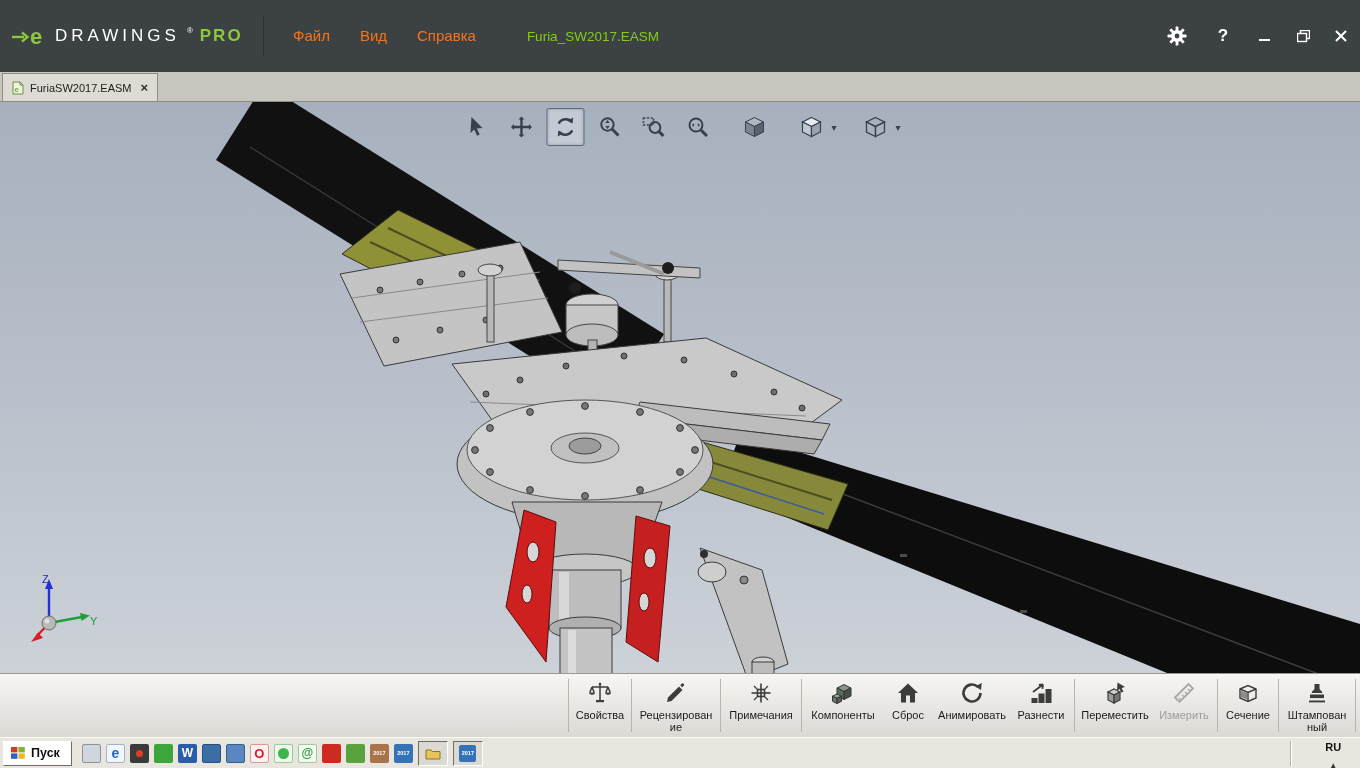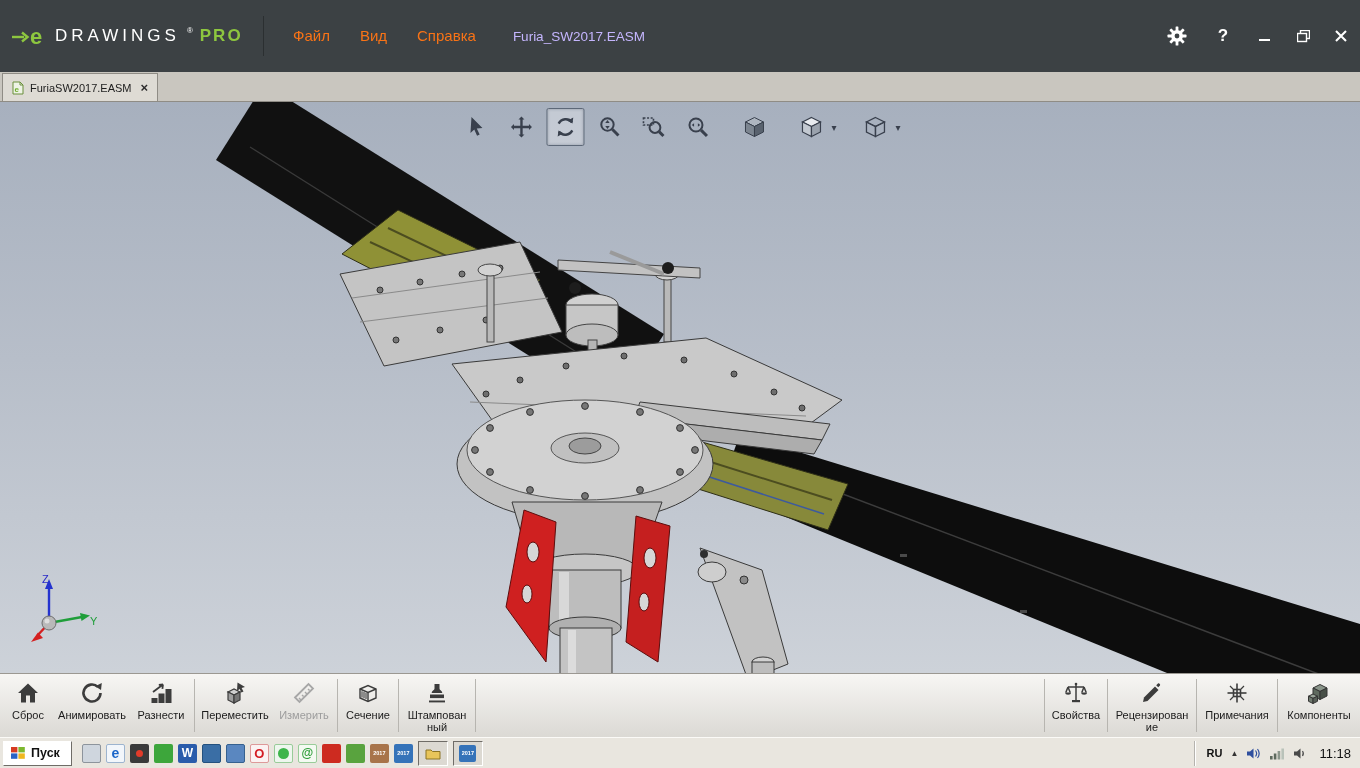--- a/index.html
+++ b/index.html
@@ -8,21 +8,21 @@
   #app { width: 1360px; height: 768px; display: flex; flex-direction: column; position: relative; }
 
   
   .titlebar { flex: 0 0 40px; background: #3c4144; display: flex; align-items: center; color: #e9e9e9; }
   .logo { display: flex; align-items: baseline; gap: 7px; padding: 0 20px 0 12px; height: 40px; align-items: center; border-right: 1px solid #2b2f31; min-width: 264px; }
   .logo-drawings { color: #ffffff; font-size: 17px; letter-spacing: 4px; font-weight: 400; }
   .logo-reg { color: #ffffff; font-size: 8px; vertical-align: top; position: relative; top: -6px; }
   .logo-pro { color: #8dc63f; font-size: 17px; letter-spacing: 2px; font-weight: bold; }
   .menus { display: flex; margin-left: 14px; }
   .menu-item { padding: 16px 15px; font-size: 15px; line-height: 40px; color: #f97316; }
-  .doc-title { margin-left: 22px; font-size: 13.5px; color: #c4b5fd; }
+  .doc-title { margin-left: 36px; font-size: 13.5px; color: #84cc16; }
   .tb-right { margin-left: auto; display: flex; align-items: center; height: 40px; }
   .tb-btn { width: 46px; height: 40px; display: flex; align-items: center; justify-content: center; }
   .help-glyph { color: #fff; font-size: 17px; font-weight: bold; }
   .win-btn { width: 38px; }
 
   
   .tabbar { flex: 0 0 30px; background: #c9c6bf; border-bottom: 1px solid #8f8c85; display: flex; align-items: flex-end; padding-left: 2px; }
   .tab { height: 28px; background: #dedbd4; border: 1px solid #8f8c85; border-bottom: none; display: flex; align-items: center; gap: 6px; padding: 0 9px; font-size: 11px; color: #1d1d1d; }
   .tab-close { font-size: 13px; font-weight: bold; color: #2c2c2c; padding-left: 3px; }
 
@@ -63,21 +63,21 @@
   .ic-blue2 { background: #5a87c0; border: 1px solid #36618f; }
   .ic-opera { background: #fbf2f2; color: #d41d24; border: 1px solid #d99; font-size: 13px; }
   .ic-gcircle { background: #eef6ee; border: 1px solid #9c9; }
   .ic-gcircle::after { content: ""; width: 11px; height: 11px; border-radius: 50%; background: #3db54a; }
   .ic-mail { background: #f4faf2; color: #2f9e3a; border: 1px solid #9c9; font-size: 12px; }
   .ic-red { background: #cd2b20; }
   .ic-green2 { background: #59a33e; }
   .ic-edr-brown { background: #a8744a; color: #fff; font-size: 5.5px; letter-spacing: 0; }
   .ic-edr-blue { background: #3573b9; color: #fff; font-size: 5.5px; }
   .win-task-btn { width: 30px; height: 25px; display: flex; align-items: center; justify-content: center; background: #dcd9d2; border: 1px solid; border-color: #6f6c67 #ffffff #ffffff #6f6c67; }
-  .tray { margin-left: auto; height: 25px; display: flex; align-items: center; gap: 8px; padding: 0 6px 0 12px; border-left: 1px solid #b5b3ae; box-shadow: 1px 0 0 #fff inset; }
+  .tray { margin-left: auto; height: 25px; display: flex; align-items: center; gap: 8px; padding: 0 6px 0 24px; border-left: 1px solid #b5b3ae; box-shadow: 1px 0 0 #fff inset; flex-direction: column; }
   .tray-lang { font-size: 11px; font-weight: bold; color: #111; }
   .tray-arrow { font-size: 8px; color: #333; }
   .tray-time { font-size: 13px; color: #111; padding-left: 4px; }
 </style>
 </head>
 <body>
 
 <div id="app">
 
   <header class="titlebar">
@@ -332,100 +332,20 @@
         <text x="64" y="64" font-size="11" fill="#1f9e3a">Y</text>
         <line x1="23" y1="62" x2="11" y2="75" stroke="#d42020" stroke-width="2.4"></line>
         <path d="M5 81 L12 71.5 L17 77 Z" fill="#d42020"></path>
         <circle cx="23" cy="62" r="7" fill="#b9b9b9" stroke="#6e6e6e"></circle>
         <circle cx="21" cy="60" r="2.5" fill="#dedede"></circle>
       </svg>
     </div>
   </div>
 
   <div class="bottombar">
-    <div class="bb-group">
-      <div class="bb-btn" style="width:52px">
-        <div class="bb-icon">
-          <svg width="24" height="24" viewBox="0 0 24 24">
-              <path d="M12 2.5 L22 12 H19 V21.5 H14 V14.5 H10 V21.5 H5 V12 H2 Z" fill="#3c3c3c"></path>
-            </svg>
-        </div>
-        <div class="bb-label">Сброс</div>
-      </div>
-      <div class="bb-btn" style="width:76px">
-        <div class="bb-icon">
-          <svg width="24" height="24" viewBox="0 0 24 24">
-            <path d="M20.5 12 a8.5 8.5 0 1 1 -2.6 -6.1" fill="none" stroke="#3c3c3c" stroke-width="2.6"></path>
-            <path d="M21.8 2 L21 9 L15.2 5.2 Z" fill="#3c3c3c"></path>
-          </svg>
-        </div>
-        <div class="bb-label">Анимировать</div>
-      </div>
-      <div class="bb-btn" style="width:62px">
-        <div class="bb-icon">
-          <svg width="24" height="24" viewBox="0 0 24 24">
-            <rect x="2.5" y="17" width="6" height="5" fill="#3c3c3c"></rect>
-            <rect x="9.5" y="12.5" width="6" height="9.5" fill="#3c3c3c"></rect>
-            <rect x="16.5" y="8" width="6" height="14" fill="#3c3c3c"></rect>
-            <path d="M4 11 L14 3.5 M14 3.5 L9.8 3.8 M14 3.5 L13.4 7.8" stroke="#3c3c3c" stroke-width="1.8" fill="none"></path>
-          </svg>
-        </div>
-        <div class="bb-label">Разнести</div>
-      </div>
-      <div class="bb-sep"></div>
-      <div class="bb-btn" style="width:76px">
-        <div class="bb-icon">
-          <svg width="24" height="24" viewBox="0 0 24 24">
-            <g stroke="#3c3c3c" stroke-width="1.2">
-              <polygon points="5,11 11,8 17,11 11,14" fill="#cfcfcf"></polygon>
-              <polygon points="5,11 11,14 11,22 5,19" fill="#9e9e9e"></polygon>
-              <polygon points="17,11 11,14 11,22 17,19" fill="#757575"></polygon>
-            </g>
-            <path d="M14.5 1.5 L22 6 L18.6 6.9 L20.5 10.6 L18.4 11.6 L16.6 8 L14 10 Z" fill="#3c3c3c"></path>
-          </svg>
-        </div>
-        <div class="bb-label">Переместить</div>
-      </div>
-      <div class="bb-btn disabled" style="width:62px">
-        <div class="bb-icon">
-          <svg width="24" height="24" viewBox="0 0 24 24">
-            <polygon points="3,16.5 16.5,3 21,7.5 7.5,21" fill="none" stroke="#a7a7a7" stroke-width="1.8"></polygon>
-            <path d="M7 17 l2.2 2.2 M10 14 l1.6 1.6 M13 11 l2.2 2.2 M16 8 l1.6 1.6" stroke="#a7a7a7" stroke-width="1.4"></path>
-          </svg>
-        </div>
-        <div class="bb-label">Измерить</div>
-      </div>
-      <div class="bb-sep"></div>
-      <div class="bb-btn" style="width:56px">
-        <div class="bb-icon">
-          <svg width="24" height="24" viewBox="0 0 24 24">
-            <g stroke="#3c3c3c" stroke-width="1.4" fill="none">
-              <polygon points="4,8 12,4.5 20,8 20,17 12,20.5 4,17"></polygon>
-              <polyline points="4,8 12,11.5 20,8"></polyline>
-              <line x1="12" y1="11.5" x2="12" y2="20.5"></line>
-            </g>
-            <path d="M6 10.2 v6.2 M8 11 v6.2 M10 11.8 v6.2" stroke="#3c3c3c" stroke-width="1.1"></path>
-          </svg>
-        </div>
-        <div class="bb-label">Сечение</div>
-      </div>
-      <div class="bb-sep"></div>
-      <div class="bb-btn" style="width:72px">
-        <div class="bb-icon">
-          <svg width="24" height="24" viewBox="0 0 24 24">
-            <path d="M9.5 3 h5 v4.5 c0,1.8 2.8,2.2 2.8,4.5 H6.7 c0,-2.3 2.8,-2.7 2.8,-4.5 Z" fill="#3c3c3c"></path>
-            <rect x="5" y="13.5" width="14" height="3.6" fill="#3c3c3c"></rect>
-            <rect x="4" y="19.5" width="16" height="1.9" fill="#3c3c3c"></rect>
-          </svg>
-        </div>
-        <div class="bb-label">Штампованный</div>
-      </div>
-      <div class="bb-sep"></div>
-    </div>
-
     <div class="bb-group bb-right">
       <div class="bb-sep"></div>
       <div class="bb-btn" style="width:58px">
         <div class="bb-icon">
           <svg width="24" height="24" viewBox="0 0 24 24">
             <g stroke="#3c3c3c" stroke-width="1.5" fill="none">
               <line x1="12" y1="3.5" x2="12" y2="19"></line>
               <line x1="4" y1="6" x2="20" y2="6"></line>
               <path d="M4 6 L1.8 11.5 M4 6 L6.2 11.5"></path>
               <path d="M20 6 L17.8 11.5 M20 6 L22.2 11.5"></path>
@@ -471,20 +391,100 @@
               <polygon points="6,7 13,10.5 13,18.5 6,15" fill="#5f6a5f"></polygon>
               <polygon points="20,7 13,10.5 13,18.5 20,15" fill="#474f47"></polygon>
               <polygon points="6,13 10.5,15.2 6,17.4 1.5,15.2" fill="#9aa59a"></polygon>
               <polygon points="1.5,15.2 6,17.4 6,22.5 1.5,20.3" fill="#6f7a6f"></polygon>
               <polygon points="10.5,15.2 6,17.4 6,22.5 10.5,20.3" fill="#575f57"></polygon>
             </g>
           </svg>
         </div>
         <div class="bb-label">Компоненты</div>
       </div>
+    </div>
+
+    <div class="bb-group">
+      <div class="bb-btn" style="width:52px">
+        <div class="bb-icon">
+          <svg width="24" height="24" viewBox="0 0 24 24">
+              <path d="M12 2.5 L22 12 H19 V21.5 H14 V14.5 H10 V21.5 H5 V12 H2 Z" fill="#3c3c3c"></path>
+            </svg>
+        </div>
+        <div class="bb-label">Сброс</div>
+      </div>
+      <div class="bb-btn" style="width:76px">
+        <div class="bb-icon">
+          <svg width="24" height="24" viewBox="0 0 24 24">
+            <path d="M20.5 12 a8.5 8.5 0 1 1 -2.6 -6.1" fill="none" stroke="#3c3c3c" stroke-width="2.6"></path>
+            <path d="M21.8 2 L21 9 L15.2 5.2 Z" fill="#3c3c3c"></path>
+          </svg>
+        </div>
+        <div class="bb-label">Анимировать</div>
+      </div>
+      <div class="bb-btn" style="width:62px">
+        <div class="bb-icon">
+          <svg width="24" height="24" viewBox="0 0 24 24">
+            <rect x="2.5" y="17" width="6" height="5" fill="#3c3c3c"></rect>
+            <rect x="9.5" y="12.5" width="6" height="9.5" fill="#3c3c3c"></rect>
+            <rect x="16.5" y="8" width="6" height="14" fill="#3c3c3c"></rect>
+            <path d="M4 11 L14 3.5 M14 3.5 L9.8 3.8 M14 3.5 L13.4 7.8" stroke="#3c3c3c" stroke-width="1.8" fill="none"></path>
+          </svg>
+        </div>
+        <div class="bb-label">Разнести</div>
+      </div>
+      <div class="bb-sep"></div>
+      <div class="bb-btn" style="width:76px">
+        <div class="bb-icon">
+          <svg width="24" height="24" viewBox="0 0 24 24">
+            <g stroke="#3c3c3c" stroke-width="1.2">
+              <polygon points="5,11 11,8 17,11 11,14" fill="#cfcfcf"></polygon>
+              <polygon points="5,11 11,14 11,22 5,19" fill="#9e9e9e"></polygon>
+              <polygon points="17,11 11,14 11,22 17,19" fill="#757575"></polygon>
+            </g>
+            <path d="M14.5 1.5 L22 6 L18.6 6.9 L20.5 10.6 L18.4 11.6 L16.6 8 L14 10 Z" fill="#3c3c3c"></path>
+          </svg>
+        </div>
+        <div class="bb-label">Переместить</div>
+      </div>
+      <div class="bb-btn disabled" style="width:62px">
+        <div class="bb-icon">
+          <svg width="24" height="24" viewBox="0 0 24 24">
+            <polygon points="3,16.5 16.5,3 21,7.5 7.5,21" fill="none" stroke="#a7a7a7" stroke-width="1.8"></polygon>
+            <path d="M7 17 l2.2 2.2 M10 14 l1.6 1.6 M13 11 l2.2 2.2 M16 8 l1.6 1.6" stroke="#a7a7a7" stroke-width="1.4"></path>
+          </svg>
+        </div>
+        <div class="bb-label">Измерить</div>
+      </div>
+      <div class="bb-sep"></div>
+      <div class="bb-btn" style="width:56px">
+        <div class="bb-icon">
+          <svg width="24" height="24" viewBox="0 0 24 24">
+            <g stroke="#3c3c3c" stroke-width="1.4" fill="none">
+              <polygon points="4,8 12,4.5 20,8 20,17 12,20.5 4,17"></polygon>
+              <polyline points="4,8 12,11.5 20,8"></polyline>
+              <line x1="12" y1="11.5" x2="12" y2="20.5"></line>
+            </g>
+            <path d="M6 10.2 v6.2 M8 11 v6.2 M10 11.8 v6.2" stroke="#3c3c3c" stroke-width="1.1"></path>
+          </svg>
+        </div>
+        <div class="bb-label">Сечение</div>
+      </div>
+      <div class="bb-sep"></div>
+      <div class="bb-btn" style="width:72px">
+        <div class="bb-icon">
+          <svg width="24" height="24" viewBox="0 0 24 24">
+            <path d="M9.5 3 h5 v4.5 c0,1.8 2.8,2.2 2.8,4.5 H6.7 c0,-2.3 2.8,-2.7 2.8,-4.5 Z" fill="#3c3c3c"></path>
+            <rect x="5" y="13.5" width="14" height="3.6" fill="#3c3c3c"></rect>
+            <rect x="4" y="19.5" width="16" height="1.9" fill="#3c3c3c"></rect>
+          </svg>
+        </div>
+        <div class="bb-label">Штампованный</div>
+      </div>
+      <div class="bb-sep"></div>
     </div>
   </div>
 
   <div class="taskbar">
     <div class="start-btn">
       <svg width="16" height="14" viewBox="0 0 16 14">
         <rect x="1" y="1" width="6.4" height="5.4" fill="#d63b22"></rect>
         <rect x="8.4" y="1" width="6.4" height="5.4" fill="#7cb82f"></rect>
         <rect x="1" y="7.4" width="6.4" height="5.4" fill="#2a63c6"></rect>
         <rect x="8.4" y="7.4" width="6.4" height="5.4" fill="#efb71f"></rect>

